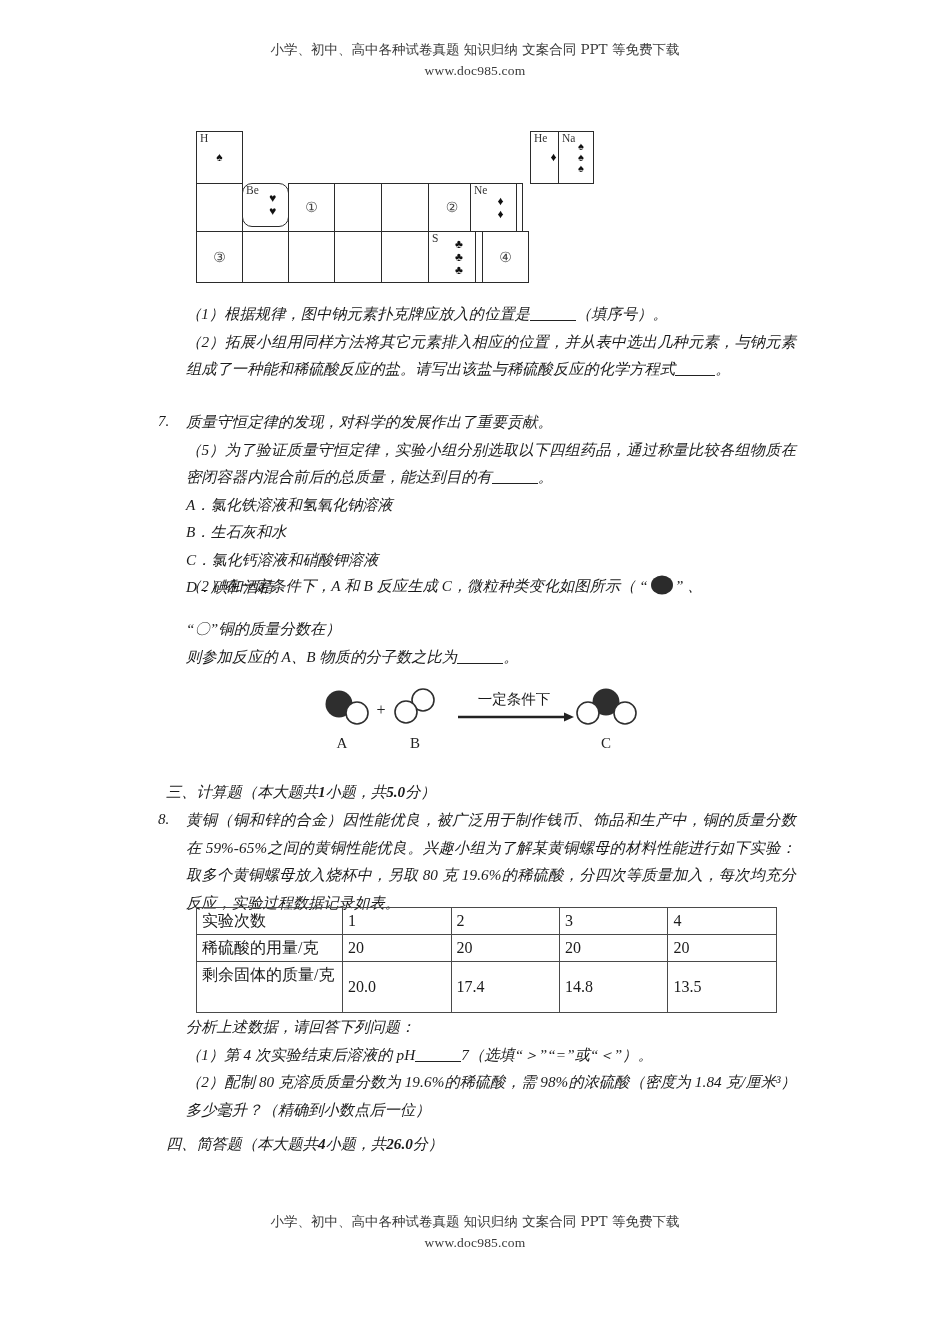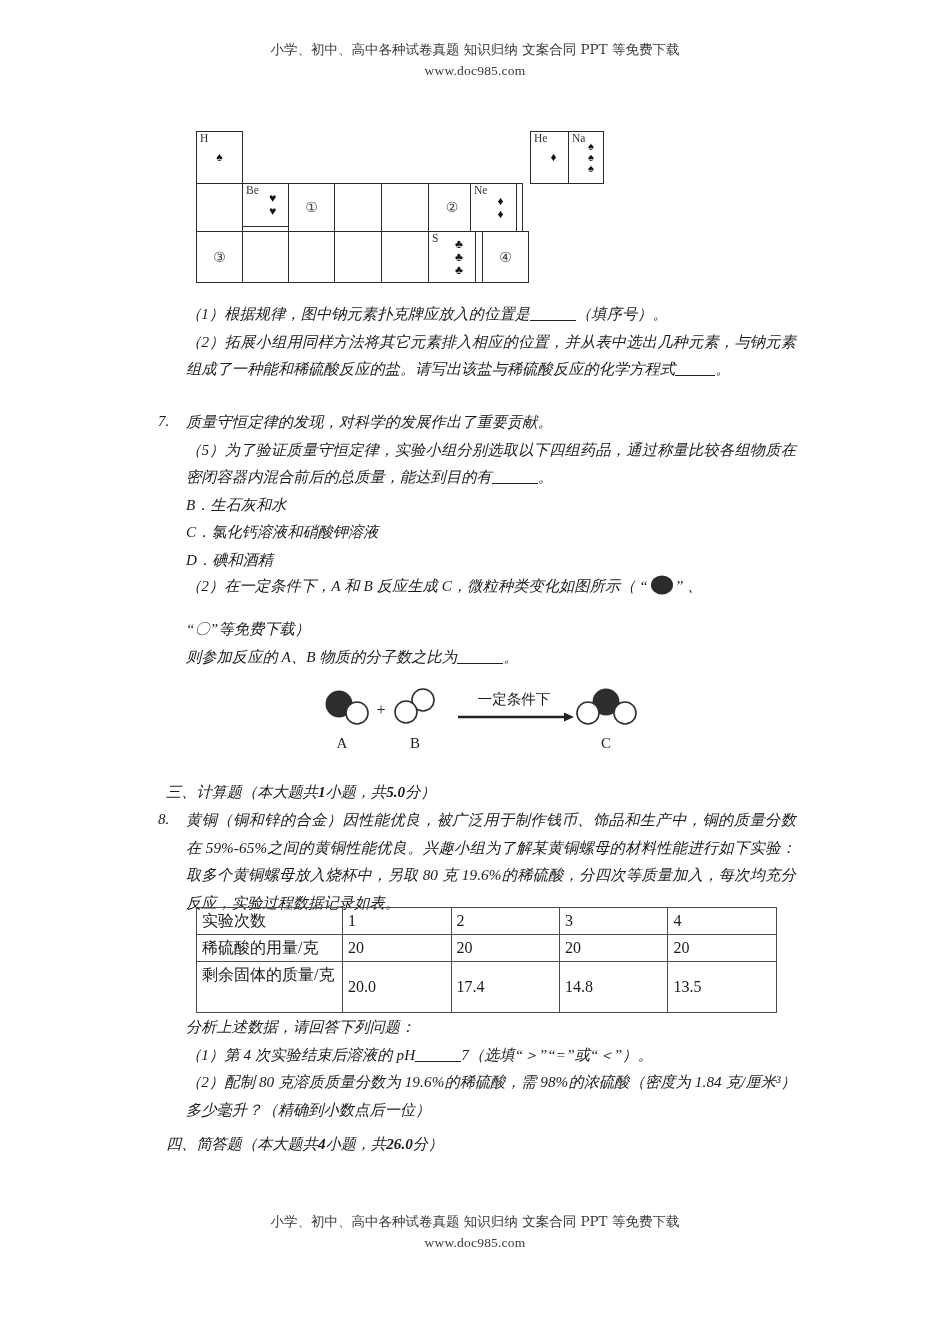--- a/index.html
+++ b/index.html
@@ -67,21 +67,21 @@
   }
   .pips.shift{padding-left:14px;box-sizing:border-box;}
   .pips span{display:block;}
   .circnum{
     position:absolute;left:0;top:0;width:100%;height:100%;
     display:flex;align-items:center;justify-content:center;
     font-size:14px;color:#444;
   }
   .na-card{
     position:absolute;box-sizing:border-box;
-    border:1.6px solid #2b2b2b;background:#fff;margin-left:10px;
+    border:1.6px solid #2b2b2b;background:#fff;
   }
 
   
   .rxn{position:absolute;left:318px;top:686px;width:330px;height:72px;}
   .rxn svg{display:block;}
 
   
   .ball-inline{
     display:inline-block;width:27px;height:23px;vertical-align:-7px;
   }
@@ -124,21 +124,21 @@
           </span>
       </div>
       <div class="cell" style="left:286px;top:0px;width:47px;height:53px;margin-left:48px;">
         <span class="sym">He</span>
         <span class="pips">
             <span>♦</span>
           </span>
       </div>
 
       <div class="cell" style="left:0px;top:52px;width:47px;height:49px;"></div>
-      <div class="cell" style="left:46px;top:52px;width:47px;height:44px;">
+      <div class="cell" style="left:46px;top:52px;width:47px;height:44px;border-radius:10px;">
         <span class="sym">Be</span>
         <span class="pips shift">
             <span>♥</span>
             <span>♥</span>
           </span>
       </div>
       <div class="cell" style="left:92px;top:52px;width:47px;height:49px;">
         <span class="circnum">①</span>
       </div>
       <div class="cell" style="left:138px;top:52px;width:48px;height:49px;"></div>
@@ -197,37 +197,40 @@
 
   <div class="body-col" style="top:408px;">
     <p class="para q-line">
       <span class="qnum">7.</span>
       <span>质量守恒定律的发现，对科学的发展作出了重要贡献。</span>
     </p>
     <p class="para">
       <span>（5）为了验证质量守恒定律，实验小组分别选取以下四组药品，通过称量比较各组物质在密闭容器内混合前后的总质量，能达到目的有</span><span class="blank"></span><span>。</span>
     </p>
     <p class="opt">
+      <span class="ltr">A．</span><span>氯化铁溶液和氢氧化钠溶液</span>
+    </p>
+    <p class="opt">
       <span class="ltr">B．</span><span>生石灰和水</span>
     </p>
     <p class="opt">
       <span class="ltr">C．</span><span>氯化钙溶液和硝酸钾溶液</span>
     </p>
     <p class="opt">
       <span class="ltr">D．</span><span>碘和酒精</span>
     </p>
   </div>
 
   <div class="body-col" style="top:555px;margin-top:16px;">
     <p class="para" style="line-height:30px;">
       <span>（2）在一定条件下，A 和 B 反应生成 C，微粒种类变化如图所示（ “</span><span class="ball-inline"><svg width="27" height="23" viewBox="0 0 27 23">
             <ellipse cx="14" cy="10" rx="11" ry="9.5" fill="#2b2b2b"></ellipse>
           </svg></span><span>” 、</span>
     </p>
-    <p class="para" style="margin-top:14px;">“〇”等免费下载）</p>
+    <p class="para" style="margin-top:14px;">“〇”铜的质量分数在）</p>
     <p class="para">
       <span>则参加反应的 A、B 物质的分子数之比为</span><span class="blank"></span><span>。</span>
     </p>
   </div>
 
   <div class="rxn">
     <svg width="330" height="72" viewBox="0 0 330 72">
 
       <g>
         <circle cx="21" cy="18" r="13.5" fill="#2e2e2e"></circle>

